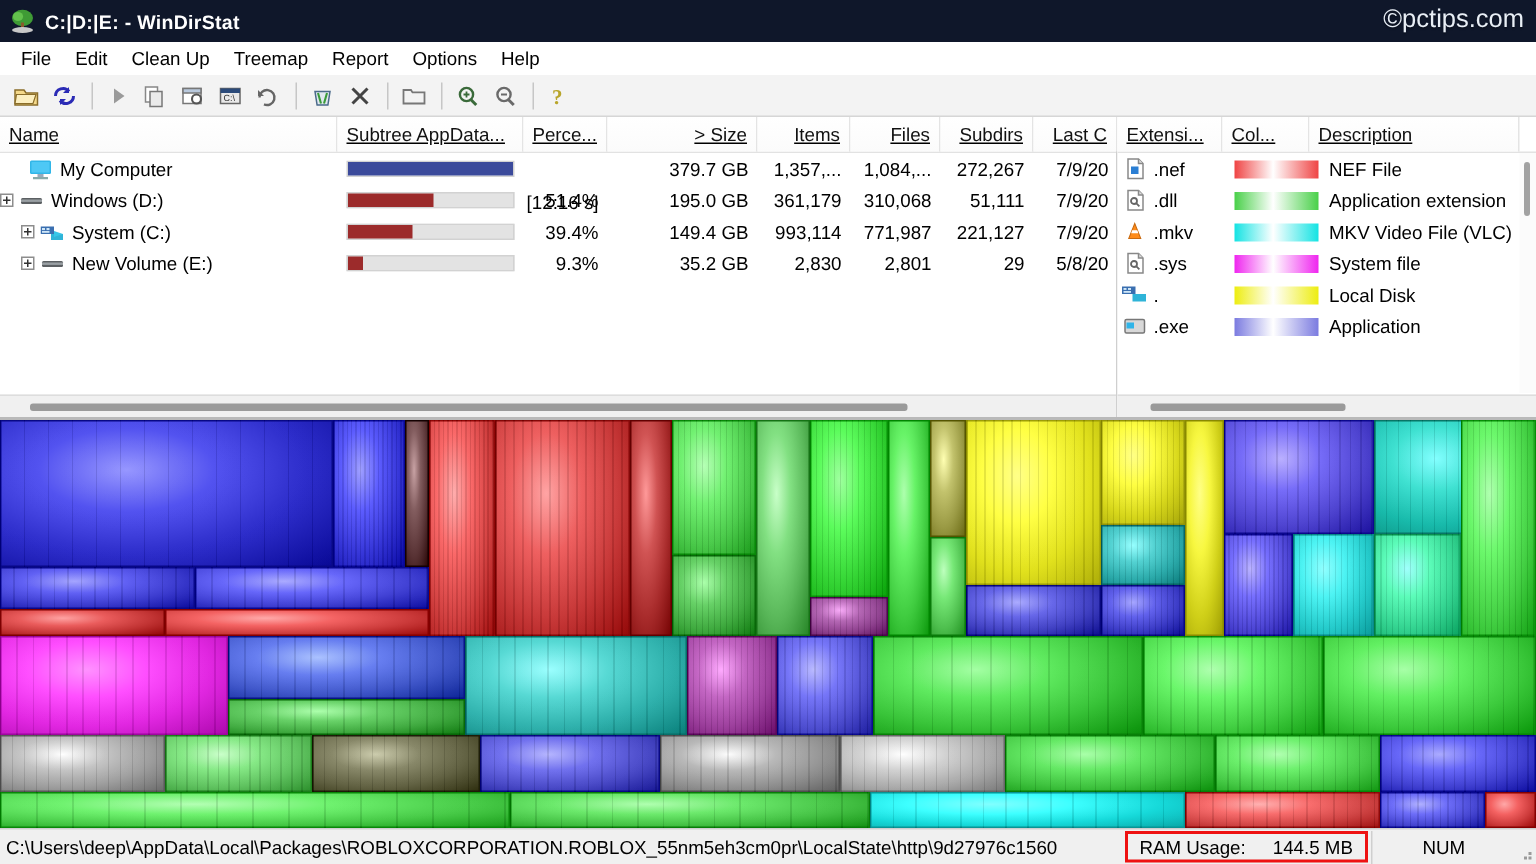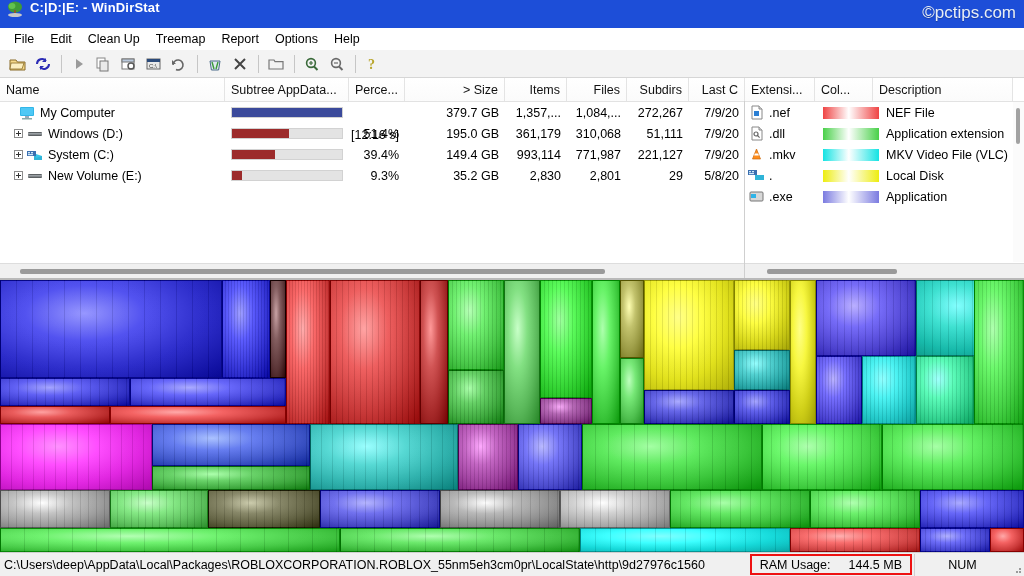--- a/index.html
+++ b/index.html
@@ -7,22 +7,22 @@
   body {
     font-family: "Liberation Sans", sans-serif;
     font-size: 12px;
     background: #f0f0f0;
     -webkit-font-smoothing: antialiased;
   }
   #app { width: 1024px; height: 576px; position: relative; display: flex; flex-direction: column; }
 
   
   .titlebar {
-    height: 28px; background: #1d4ed8; color: #fff;
-    display: flex; align-items: flex-start; padding-left: 6px;
+    height: 28px; background: #0f172a; color: #fff;
+    display: flex; align-items: center; padding-left: 6px;
     flex: 0 0 28px; position: relative;
   }
   .tb-icon { width: 18px; height: 18px; margin-right: 6px; position: relative; flex: 0 0 18px; }
   .tb-title { font-size: 13px; font-weight: bold; letter-spacing: .2px; }
   .watermark {
     position: absolute; right: 8px; top: 3px;
     font-size: 17px; color: #e8eef5; font-weight: 400;
     text-shadow: 0 1px 1px rgba(0,0,0,.25);
   }
 
@@ -44,21 +44,21 @@
   }
   .tsep { width: 1px; height: 18px; background: #c6c6c6; margin: 0 5px; }
 
   
   .panes { display: flex; flex: 0 0 200px; height: 200px; background: #fff; }
 
   
   .treepane { width: 745px; background: #fff; position: relative; border-right: 1px solid #cfcfcf;
               display: flex; flex-direction: column; }
   .hdr-row { display: flex; height: 24px; background: #fff; border-bottom: 1px solid #e2e2e2;
-             flex: 0 0 24px; }
+             flex: 0 0 24px; text-decoration: underline; }
   .hdr {
     font-size: 12.5px; color: #111; display: flex; align-items: center;
     border-right: 1px solid #e4e4e4; padding: 0 6px; overflow: hidden; white-space: nowrap;
     background: linear-gradient(#ffffff,#fbfbfb);
   }
   .hdr.r { justify-content: flex-end; }
   .rows { flex: 1 1 auto; overflow: hidden; }
   .trow { display: flex; height: 21px; align-items: center; font-size: 12.5px; color: #000; }
   .cell { padding: 0 6px; white-space: nowrap; overflow: hidden; display: flex; align-items: center; }
   .cell.r { justify-content: flex-end; }
@@ -258,21 +258,21 @@
               </div>
             </div>
             <div class="cell r" style="flex: 0 0 56px; margin-top: 44px;">[12:16 s]</div>
             <div class="cell r" style="flex: 0 0 100px;">379.7 GB</div>
             <div class="cell r" style="flex: 0 0 62px;">1,357,...</div>
             <div class="cell r" style="flex: 0 0 60px;">1,084,...</div>
             <div class="cell r" style="flex: 0 0 62px;">272,267</div>
             <div class="cell r" style="flex: 0 0 56px;">7/9/20</div>
           </div>
           <div class="trow">
-            <div class="cell" style="flex: 0 0 225px; padding-left: 14px;">
+            <div class="cell" style="flex: 0 0 225px; padding-left: 0;">
               <span class="expander"></span>
               <span class="ricon"><svg width="16" height="14" viewBox="0 0 16 14">
                   <rect x="1" y="5" width="14" height="4" rx="1" fill="#5c6063"></rect>
                   <rect x="1" y="6" width="14" height="1.6" fill="#9aa0a4"></rect>
                 </svg></span>
               <span>Windows  (D:)</span>
             </div>
             <div class="cell" style="flex: 0 0 124px;">
               <div class="barwrap">
                 <div class="barfill" style="width: 51.4%; background: rgb(156, 43, 43);"></div>
@@ -369,20 +369,31 @@
             <span class="eicon"><svg width="17" height="15" viewBox="0 0 17 15">
                 <path d="M8.5 2l4 10h-8z" fill="#ff8c1a" stroke="#c96a10" stroke-width=".7"></path>
                 <path d="M6.8 6.5h3.4l.7 2H6.1z" fill="#fff"></path>
               </svg></span>
             <span class="eext">.mkv</span>
             <span class="ecolor" style="background: linear-gradient(90deg, rgb(20, 227, 227) 0%, rgb(255, 255, 255) 46%, rgb(20, 227, 227) 100%);"></span>
             <span class="edesc">MKV Video File (VLC)</span>
           </div>
           <div class="erow">
             <span class="eicon"><svg width="17" height="15" viewBox="0 0 17 15">
+                <path d="M4 1h7l3 3v10H4z" fill="#fff" stroke="#888"></path>
+                <path d="M11 1v3h3" fill="#ddd" stroke="#888"></path>
+                <circle cx="8" cy="8" r="2" fill="none" stroke="#666" stroke-width="1.2"></circle>
+                <path d="M9.4 9.4l2.2 2.2" stroke="#666" stroke-width="1.2"></path>
+              </svg></span>
+            <span class="eext">.sys</span>
+            <span class="ecolor" style="background: linear-gradient(90deg, rgb(239, 38, 239) 0%, rgb(255, 255, 255) 46%, rgb(239, 38, 239) 100%);"></span>
+            <span class="edesc">System file</span>
+          </div>
+          <div class="erow">
+            <span class="eicon"><svg width="17" height="15" viewBox="0 0 17 15">
                 <rect x="0" y="2" width="9" height="5" fill="#3a6fb0"></rect>
                 <rect x="1" y="3" width="2" height="1.3" fill="#cfe6f7"></rect>
                 <rect x="4" y="3" width="2" height="1.3" fill="#cfe6f7"></rect>
                 <rect x="1" y="5" width="5" height="1.2" fill="#cfe6f7"></rect>
                 <path d="M7 7h9v5H7z" fill="#2fb4d8"></path>
               </svg></span>
             <span class="eext">.</span>
             <span class="ecolor" style="background: linear-gradient(90deg, rgb(237, 237, 16) 0%, rgb(255, 255, 255) 46%, rgb(237, 237, 16) 100%);"></span>
             <span class="edesc">Local Disk</span>
           </div>

